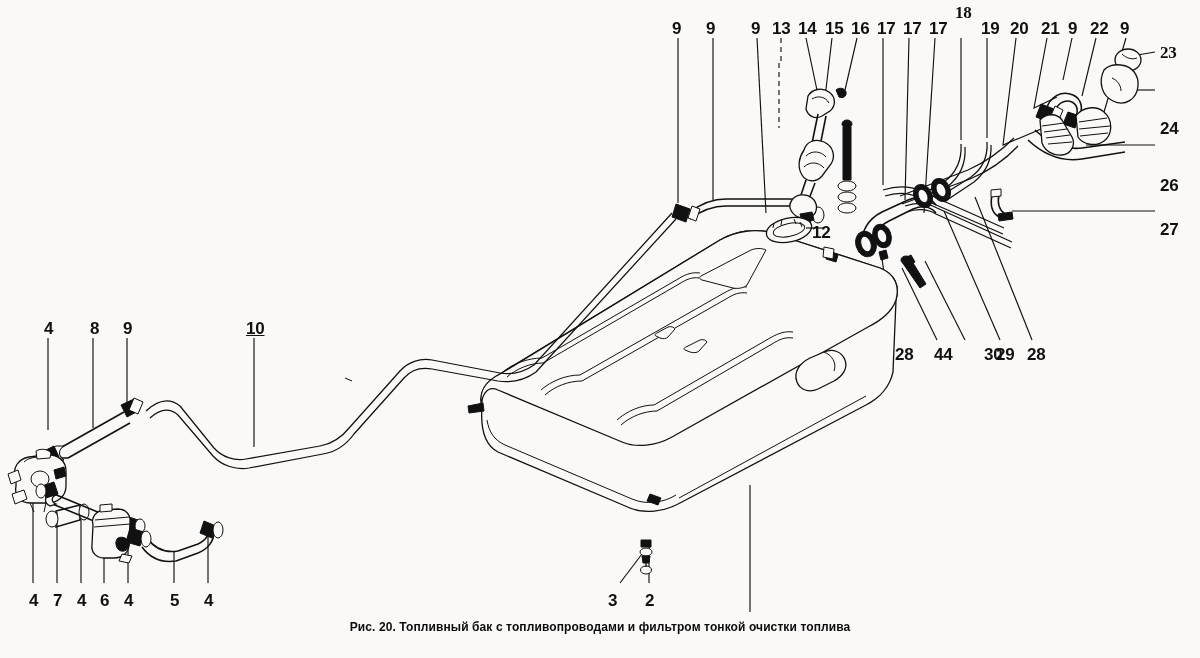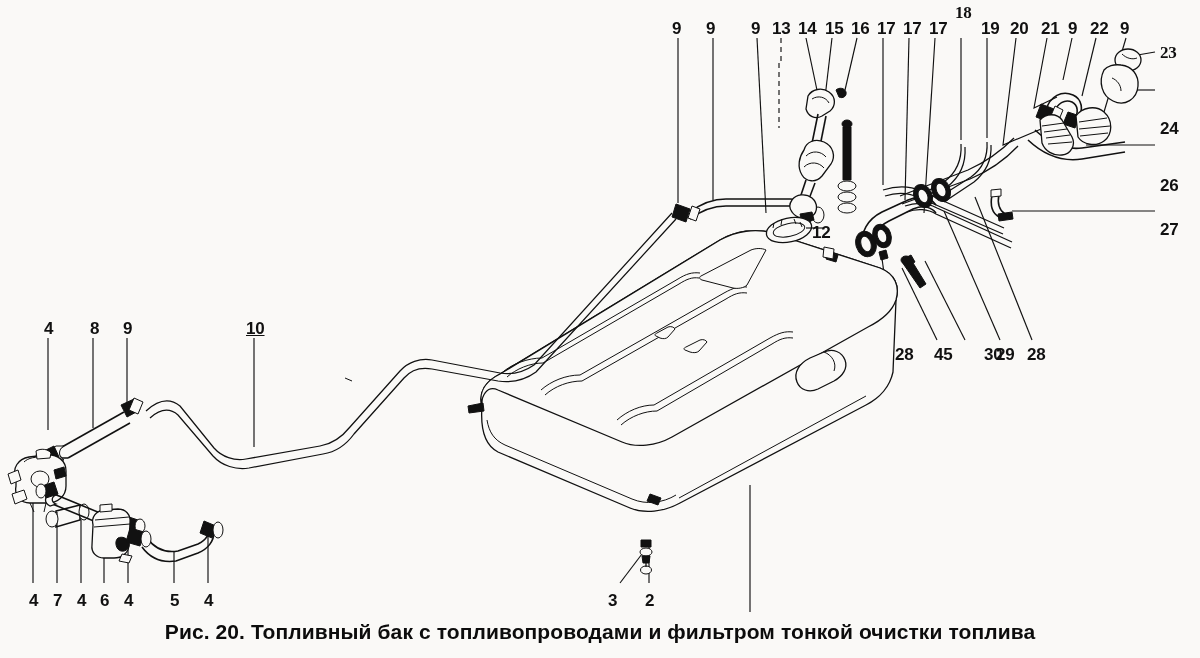--- a/index.html
+++ b/index.html
@@ -17,21 +17,21 @@
     color:#111;
     line-height:1;
     white-space:nowrap;
     letter-spacing:-0.2px;
   }
   #caption{
     position:absolute;left:0;top:620px;width:1200px;
     text-align:center;
     font-family:"Liberation Sans", sans-serif;
     font-weight:700;
-    font-size:21px;
+    font-size:12px;
     color:#0c0c0c;
     letter-spacing:0.1px;
   }
   .ln{fill:none;stroke:#111;stroke-width:1.25;}
   .ln-thin{fill:none;stroke:#111;stroke-width:1;}
   .ln-med{fill:none;stroke:#111;stroke-width:1.6;}
   .sol{fill:#111;stroke:#111;stroke-width:1;}
   .wht{fill:#faf9f7;stroke:#111;stroke-width:1.3;}
   .wht-t{fill:#faf9f7;stroke:#111;stroke-width:1;}
   .leader{fill:none;stroke:#111;stroke-width:1.15;}
@@ -355,21 +355,21 @@
   <div class="callout" style="left:1068px;top:20px;">9</div>
   <div class="callout" style="left:1090px;top:20px;">22</div>
   <div class="callout" style="left:1120px;top:20px;">9</div>
 
   <div class="callout" style="left:1160px;top:44px;font-family:Liberation Serif, serif;">23</div>
   <div class="callout" style="left:1160px;top:82px;margin-top:38px;">24</div>
   <div class="callout" style="left:1160px;top:137px;margin-top:40px;">26</div>
   <div class="callout" style="left:1160px;top:221px;">27</div>
 
   <div class="callout" style="left:895px;top:346px;">28</div>
-  <div class="callout" style="left:934px;top:346px;">45</div>
+  <div class="callout" style="left:934px;top:346px;">44</div>
   <div class="callout" style="left:984px;top:346px;">30</div>
   <div class="callout" style="left:996px;top:346px;">29</div>
   <div class="callout" style="left:1027px;top:346px;">28</div>
 
   <div class="callout" style="left:44px;top:320px;">4</div>
   <div class="callout" style="left:90px;top:320px;">8</div>
   <div class="callout" style="left:123px;top:320px;">9</div>
   <div class="callout" style="left:246px;top:320px;text-decoration:underline;">10</div>
 
   <div class="callout" style="left:29px;top:592px;">4</div>

